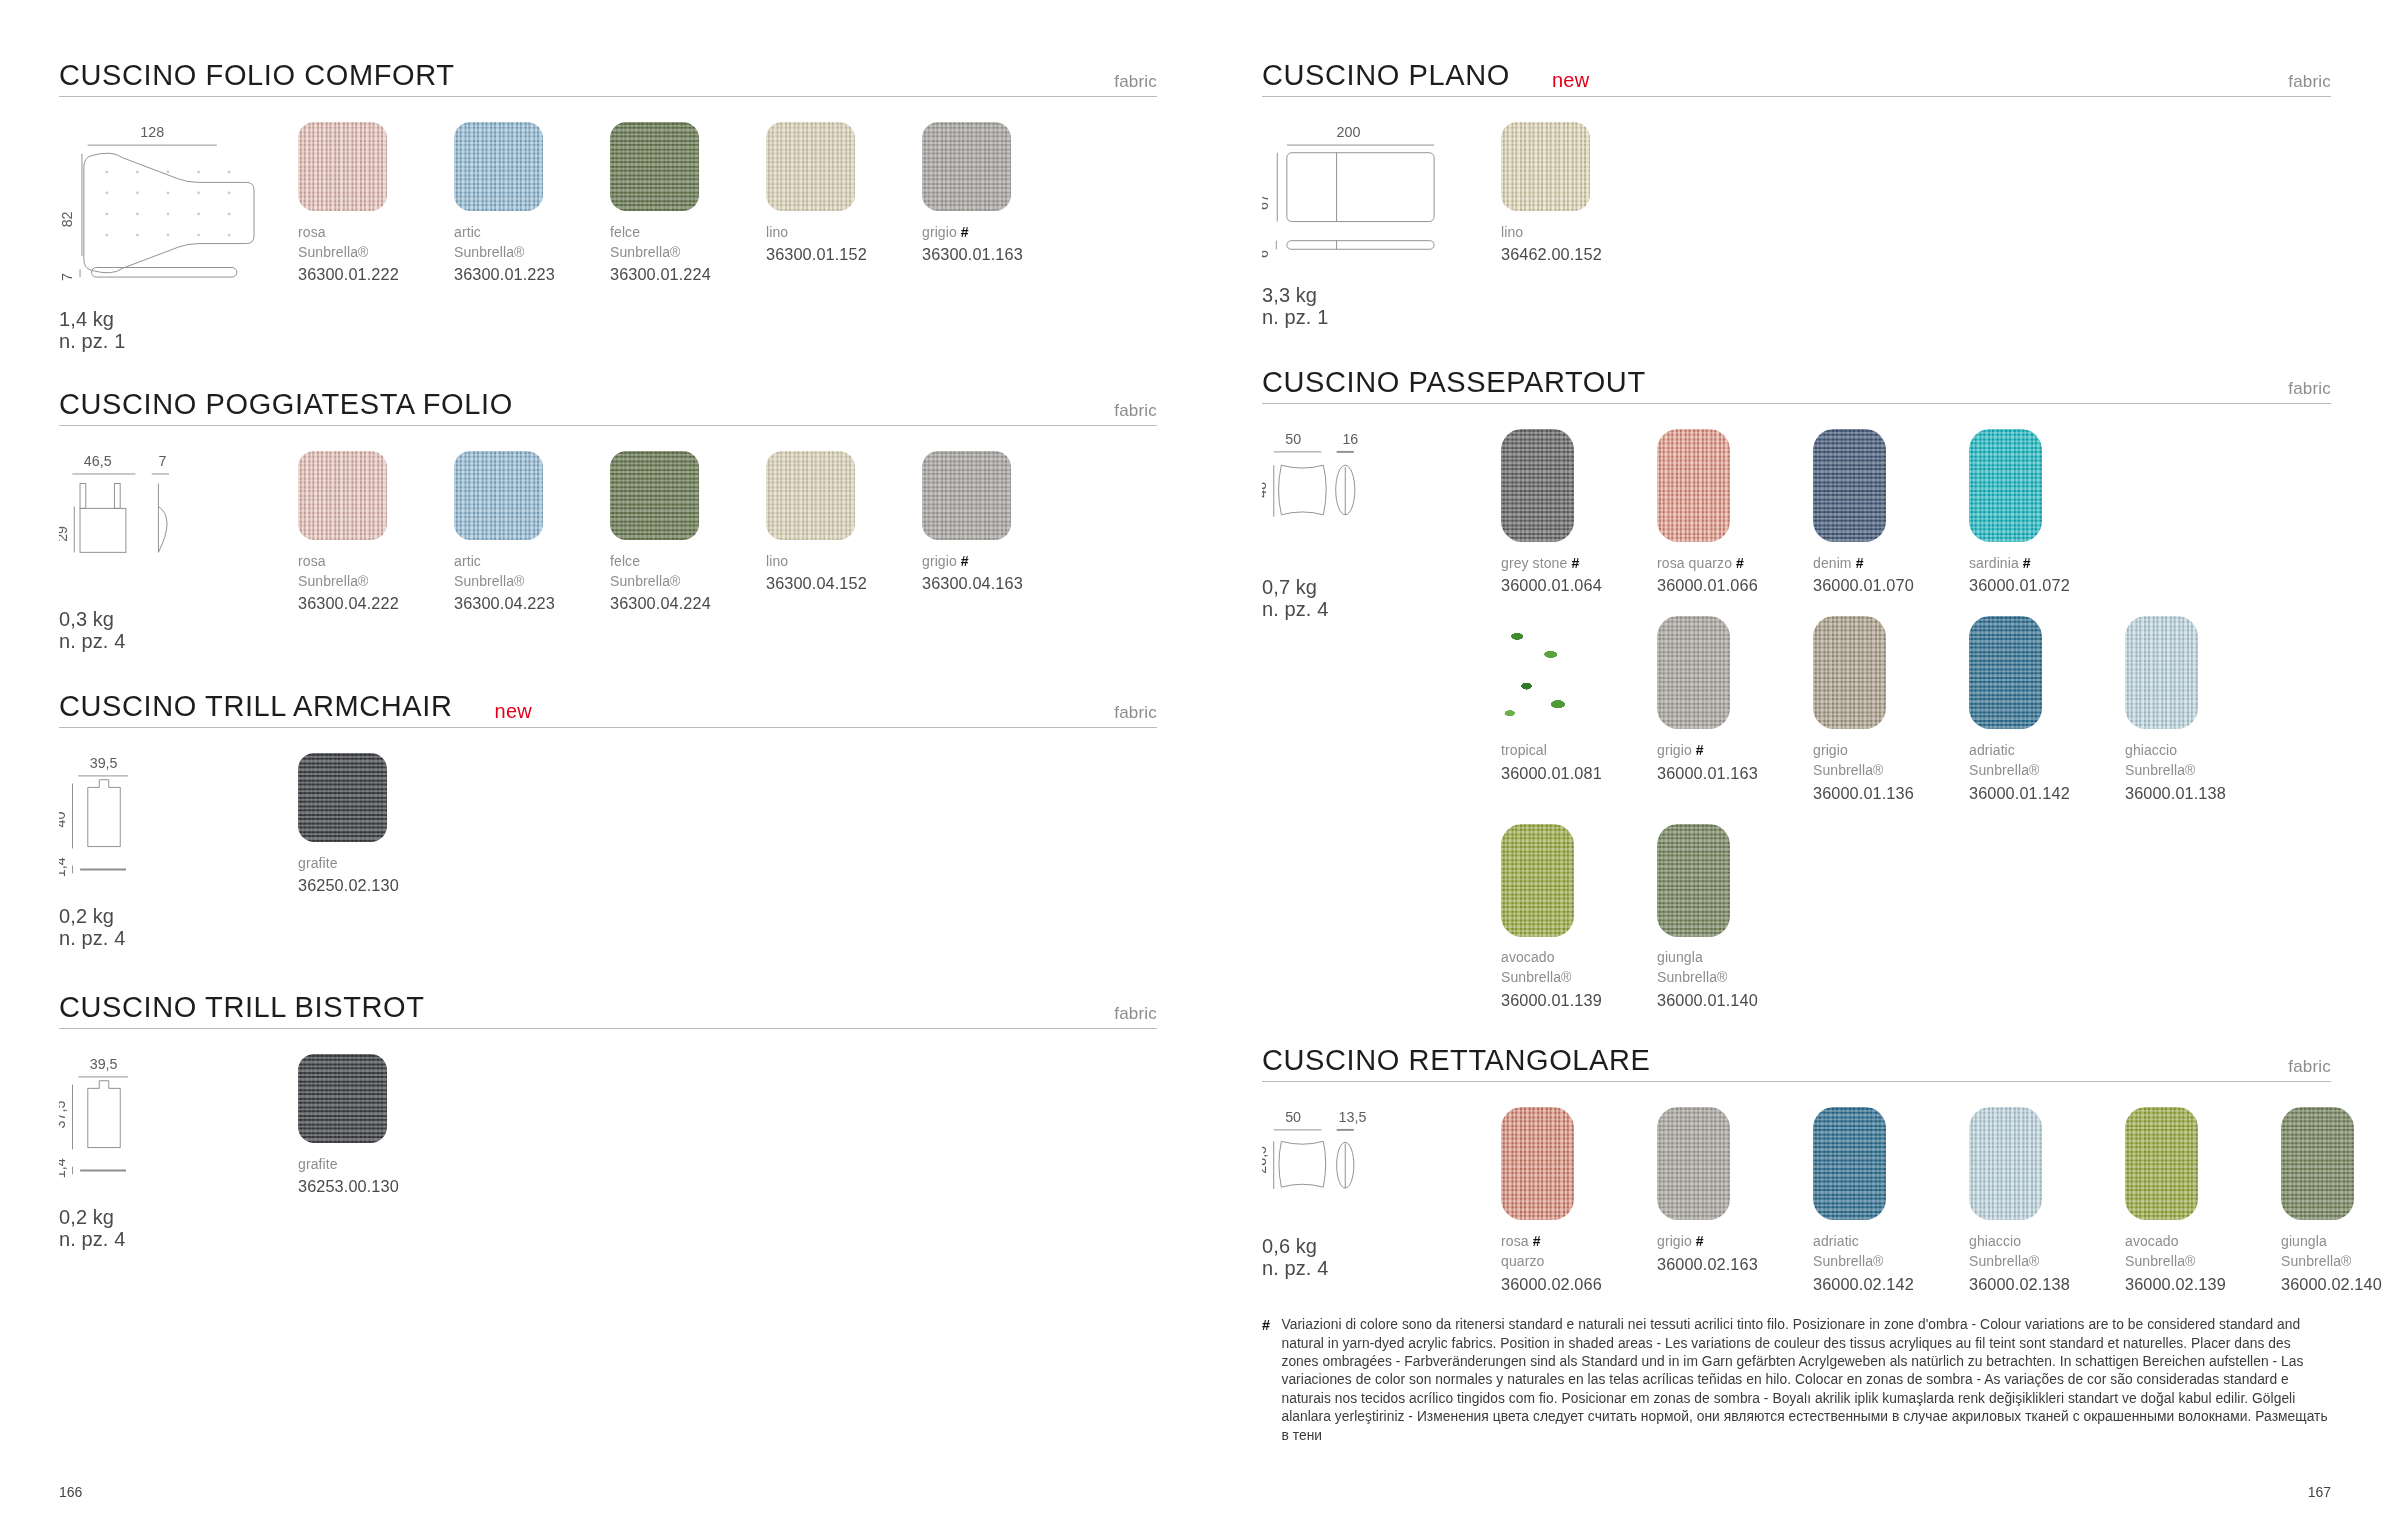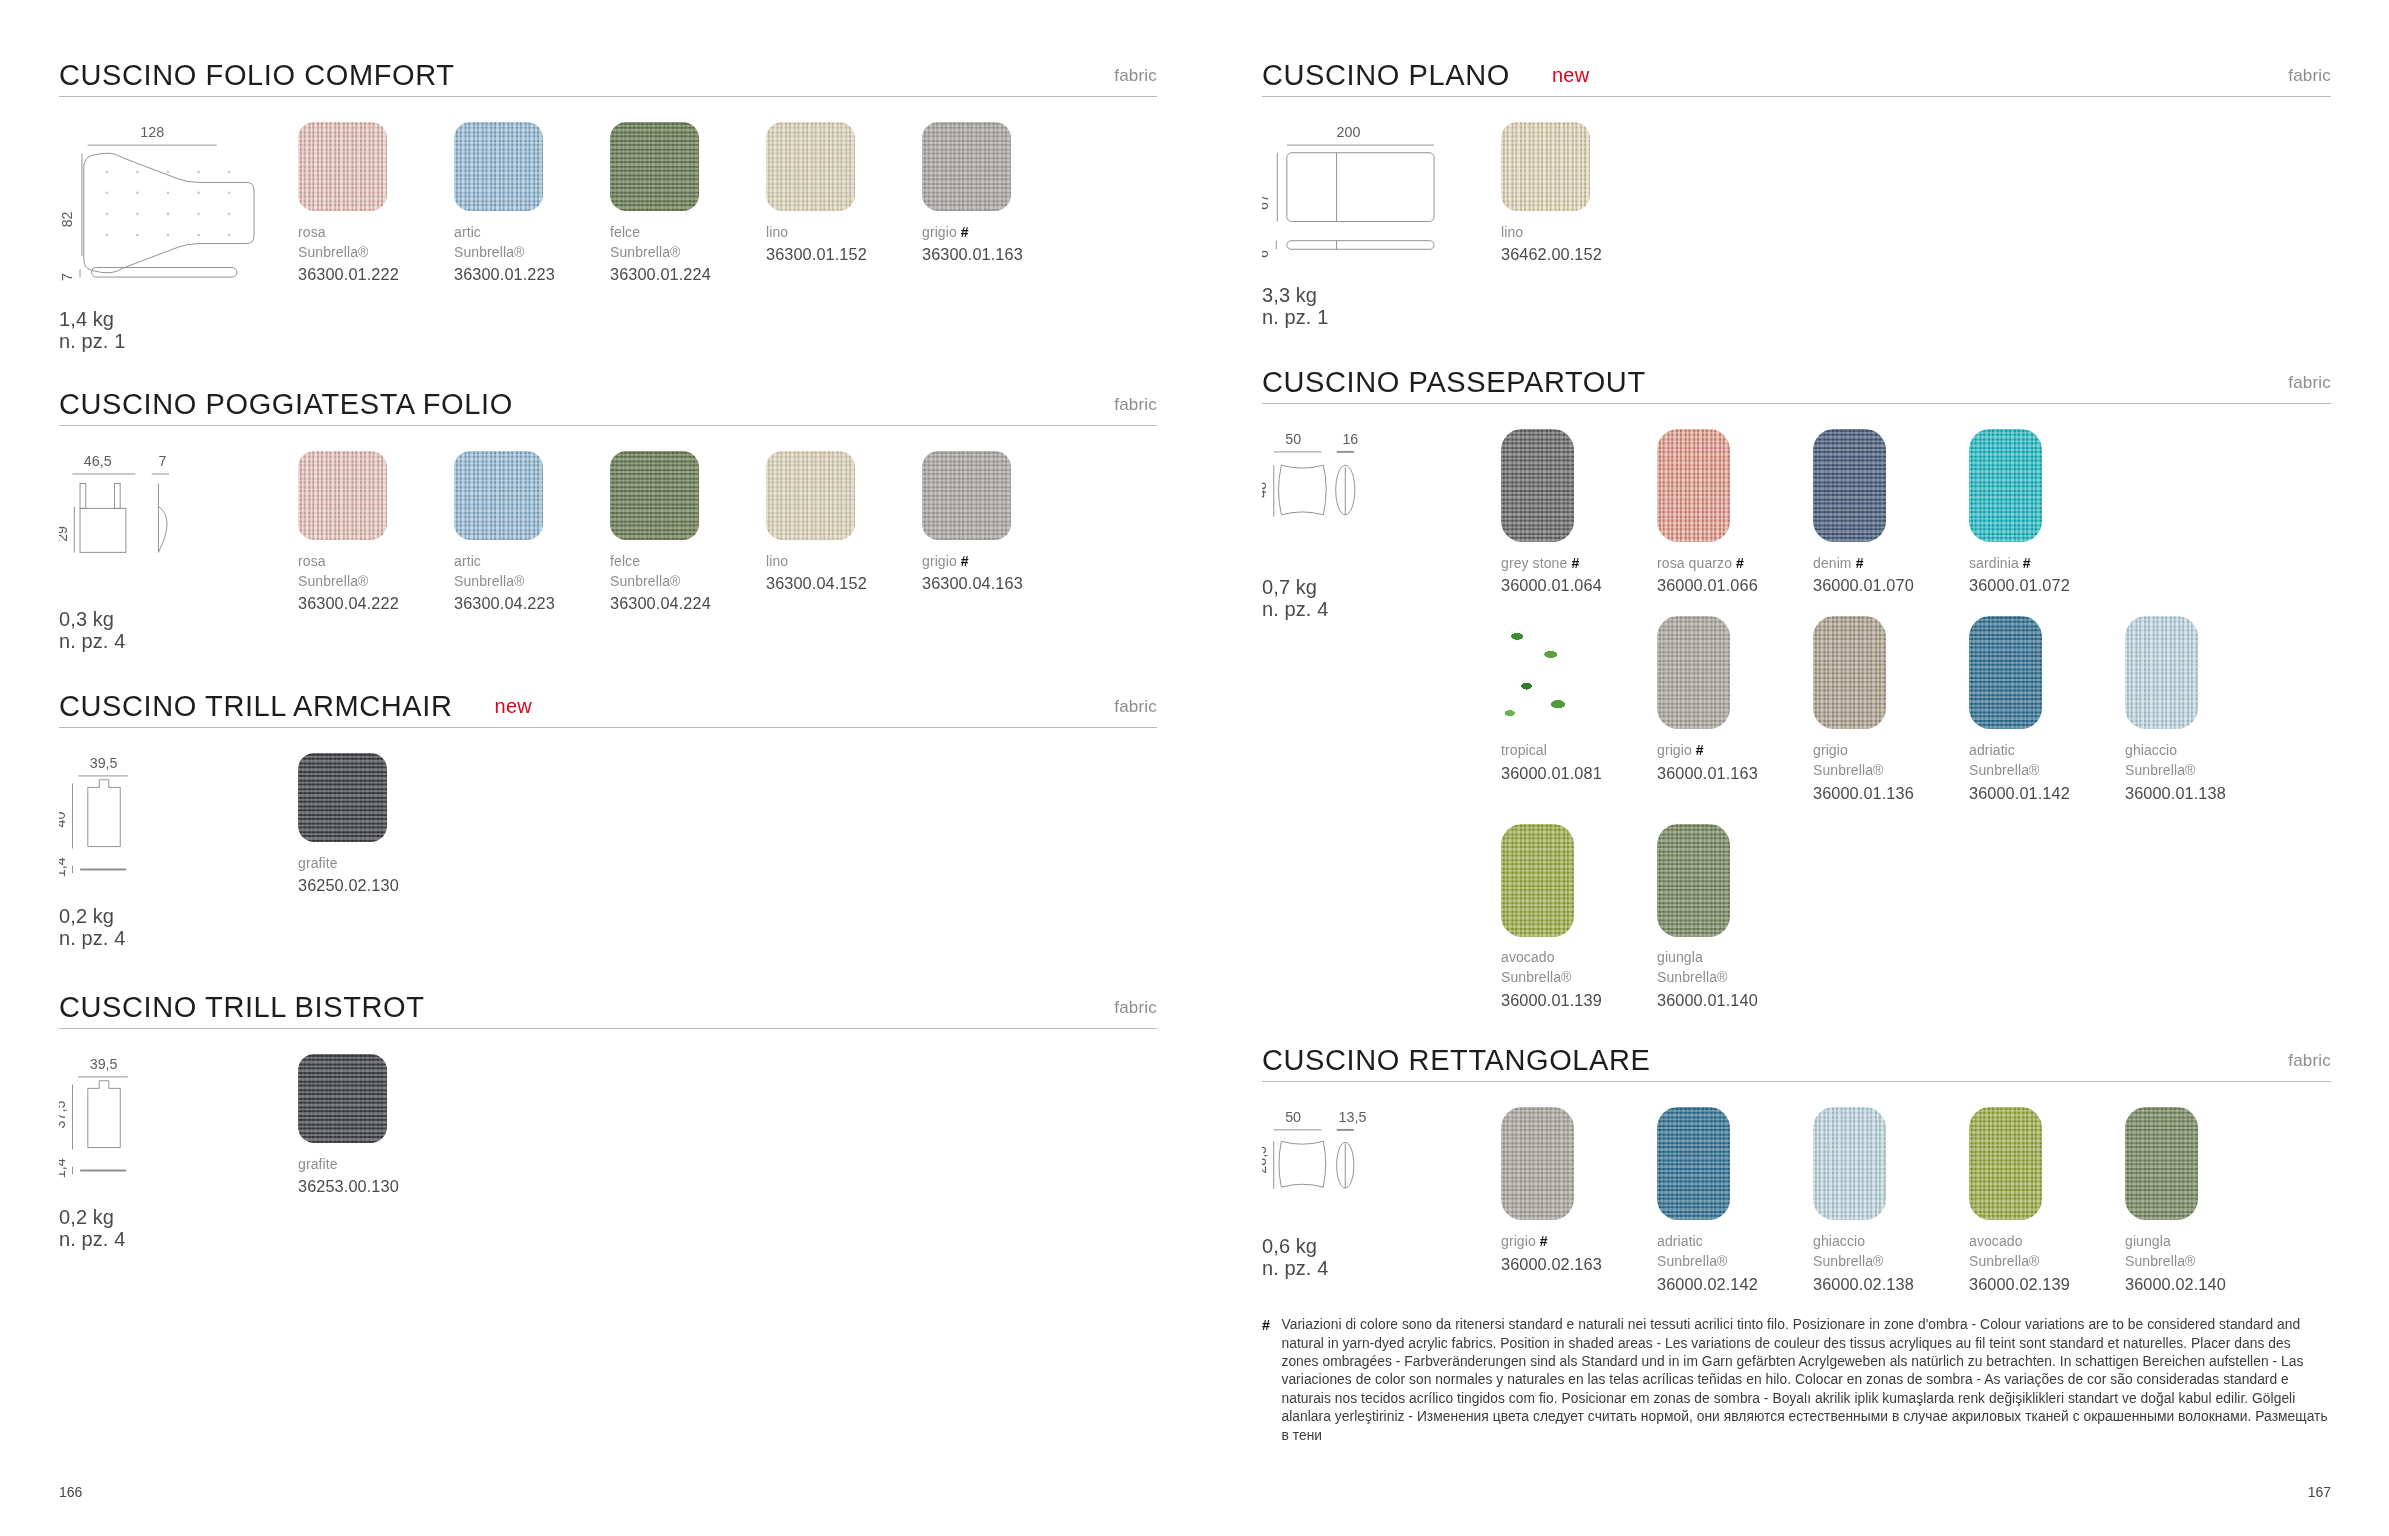--- a/index.html
+++ b/index.html
@@ -11,21 +11,21 @@
     overflow: hidden;
   }
   .spread { position: relative; width: 2390px; height: 1536px; display: flex; }
   .page { position: relative; height: 1536px; }
   .page-left  { width: 1195px; padding: 59px 38px 0 59px; }
   .page-right { width: 1195px; padding: 59px 59px 0 67px; }
 
   
   .section { position: relative; }
   .sec-head {
-    display: flex; align-items: center;
+    display: flex; align-items: flex-end;
     padding-bottom: 4px;
   }
   .sec-title {
     font-size: 29px; letter-spacing: 0.6px; color: #1d1d1d;
     font-weight: 400; white-space: nowrap;
   }
   .sec-new {
     font-size: 20px; color: #e2001a; margin-left: 42px; letter-spacing: 0.3px;
   }
   .sec-fabric {
@@ -445,20 +445,25 @@
     <path d="M20 36 q22 6 44 0 q5 22 0 48 q-22 -6 -44 0 q-5 -24 0 -48 z" fill="none" stroke="#8e8e8e"></path>
     <ellipse cx="87" cy="61" rx="9" ry="24" fill="none" stroke="#8e8e8e"></ellipse>
     <line x1="87" y1="38" x2="87" y2="85" stroke="#8e8e8e"></line>
   </svg></div>
         <div class="meta">0,6  kg</div>
         <div class="meta">n. pz.  4</div>
       </div>
       <div class="swatch-area">
               <div class="swatch-row">
                 <div class="swatch-cell">
+        <div class="swatch tall" style="background-color:#c5705f;background-image:repeating-linear-gradient(0deg, rgba(255,255,255,.30) 0 1.9px, rgba(0,0,0,0) 1.9px 3.8px),repeating-linear-gradient(90deg, #e0a899 0 1.9px, rgba(0,0,0,.10) 1.9px 3.8px);"></div>
+        <div class="sw-name">rosa <span class="hash">#</span><br>quarzo</div>
+        <div class="sw-code">36000.02.066</div>
+      </div>
+                <div class="swatch-cell">
         <div class="swatch tall" style="background-color:#9d9993;background-image:repeating-linear-gradient(0deg, rgba(255,255,255,.30) 0 1.9px, rgba(0,0,0,0) 1.9px 3.8px),repeating-linear-gradient(90deg, #b0aca6 0 1.9px, rgba(0,0,0,.10) 1.9px 3.8px);"></div>
         <div class="sw-name">grigio <span class="hash">#</span></div>
         <div class="sw-code">36000.02.163</div>
       </div>
                 <div class="swatch-cell">
         <div class="swatch tall" style="background-color:#2a6382;background-image:repeating-linear-gradient(0deg, rgba(255,255,255,.30) 0 1.9px, rgba(0,0,0,0) 1.9px 3.8px),repeating-linear-gradient(90deg, #3f7c9c 0 1.9px, rgba(0,0,0,.10) 1.9px 3.8px);"></div>
         <div class="sw-name">adriatic<br>Sunbrella®</div>
         <div class="sw-code">36000.02.142</div>
       </div>
                 <div class="swatch-cell">

